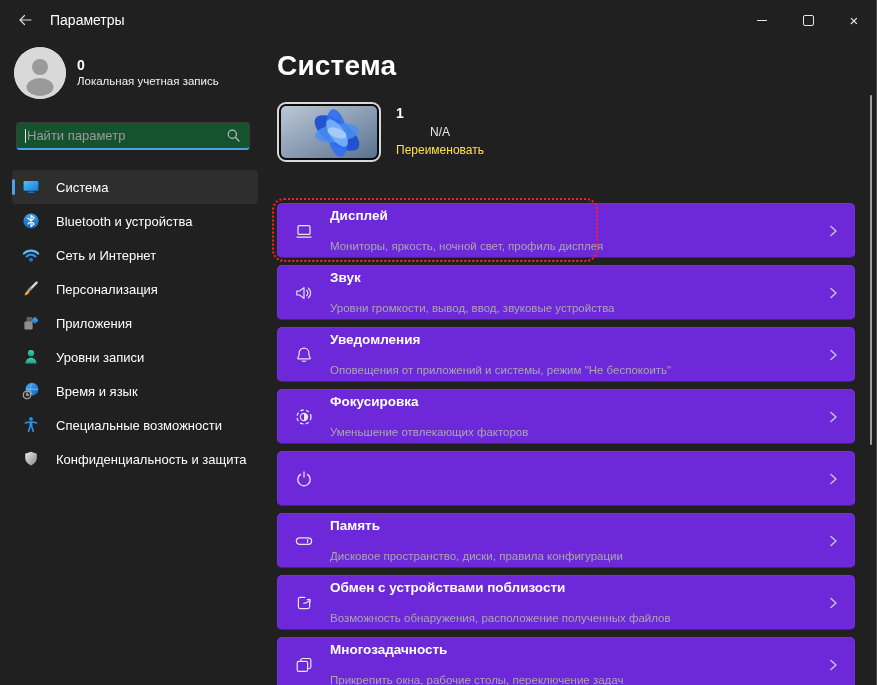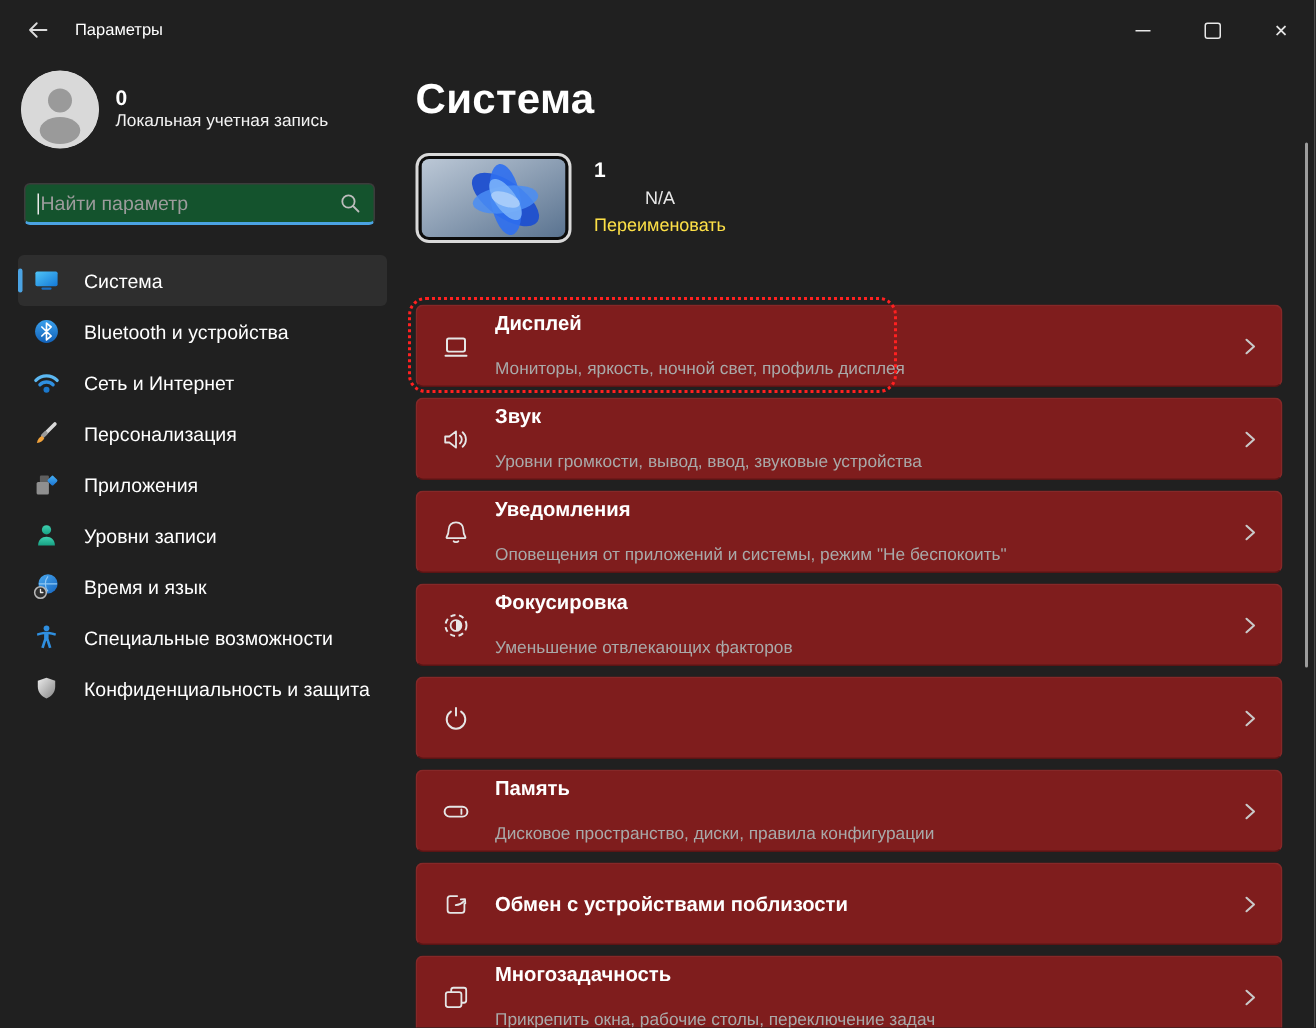--- a/index.html
+++ b/index.html
@@ -7,21 +7,21 @@
     width:877px;height:685px;position:relative;overflow:hidden;
     background:#202020;color:#fff;
     font-family:"Liberation Sans","DejaVu Sans",sans-serif;
     -webkit-font-smoothing:antialiased;
   }
   .window-edge{position:absolute;inset:0;border-right:1px solid #4a4a4a;pointer-events:none;z-index:60;}
 
   
   .titlebar{position:absolute;top:0;left:0;right:0;height:40px;display:flex;align-items:center;}
   .back-btn{width:34px;height:30px;margin-left:8px;display:flex;align-items:center;justify-content:center;border-radius:4px;}
-  .app-title{font-size:11px;color:#ffffff;margin-left:8px;}
+  .app-title{font-size:14px;color:#ffffff;margin-left:8px;}
   .win-controls{position:absolute;right:0;top:0;height:40px;display:flex;}
   .win-btn{width:46px;height:40px;display:flex;align-items:center;justify-content:center;}
   .glyph-min{width:10px;height:1px;background:#e8e8e8;}
   .glyph-max{width:9px;height:9px;border:1px solid #e8e8e8;border-radius:2px;}
   .glyph-close{font-size:15px;color:#e8e8e8;line-height:1;}
 
   
   .sidebar{position:absolute;top:40px;left:0;width:270px;bottom:0;}
   .account{position:absolute;top:7px;left:14px;display:flex;align-items:center;gap:11px;}
   .avatar{width:52px;height:52px;border-radius:50%;background:#d9d9d9;overflow:hidden;flex:0 0 auto;}
@@ -53,21 +53,21 @@
   .device{position:absolute;left:7px;top:62px;display:flex;gap:15px;}
   .device-thumb{width:96px;height:52px;background:#0c0c0c;border:2px solid #d9d9d9;border-radius:9px;padding:2px;}
   .device-thumb svg{display:block;border-radius:5px;}
   .device-meta{padding-top:2px;}
   .device-name{font-size:14px;font-weight:600;line-height:19px;}
   .device-model{font-size:12px;color:#e8e8e8;line-height:18px;text-align:center;}
   .device-rename{font-size:12px;color:#fde047;line-height:19px;cursor:pointer;}
 
   .rows{position:absolute;left:7px;top:163px;width:578px;}
   .row{
-    height:55px;margin-bottom:7px;border-radius:5px;background:#7f1d1d;
+    height:55px;margin-bottom:7px;border-radius:5px;background:#6d28d9;
     border:1px solid rgba(255,255,255,.05);border-bottom-color:rgba(0,0,0,.28);
     box-sizing:border-box;display:flex;align-items:center;padding-left:16px;position:relative;
   }
   .row-icon{width:20px;height:20px;margin-right:16px;flex:0 0 auto;}
   .row-title{font-size:13.5px;font-weight:600;line-height:17px;color:#ffffff;}
   .row-sub{font-size:11.5px;line-height:15px;color:#a9a9a9;margin-top:15px;}
   .row-chevron{position:absolute;right:16px;top:50%;transform:translateY(-50%);}
 
   .annotation{
     position:absolute;left:2px;top:158px;width:326px;height:64px;
@@ -364,20 +364,21 @@
     </div>
 
     <div class="row">
       <svg class="row-icon" viewBox="0 0 20 20">
         <path d="M10.8 4.4 H6.2 c-1.1 0-1.8.7-1.8 1.8 v7.6 c0 1.1.7 1.8 1.8 1.8 h7.6 c1.1 0 1.8-.7 1.8-1.8 V9.4" stroke="#e6e6e6" stroke-width="1.2" fill="none" stroke-linecap="round"></path>
         <path d="M9.8 10.4 c2.2-.2 4-1 5.6-2.7" stroke="#e6e6e6" stroke-width="1.2" fill="none" stroke-linecap="round"></path>
         <path d="M13.2 6.6 l2.8-.2 .2 2.8" stroke="#e6e6e6" stroke-width="1.2" fill="none" stroke-linecap="round" stroke-linejoin="round"></path>
       </svg>
       <div>
         <div class="row-title">Обмен с устройствами поблизости</div>
+        <div class="row-sub">Возможность обнаружения, расположение полученных файлов</div>
       </div>
       <svg class="row-chevron" width="10" height="14" viewBox="0 0 10 14">
         <path d="M3 2.5 L8 7 L3 11.5" stroke="#c9c9c9" stroke-width="1.4" fill="none" stroke-linecap="round" stroke-linejoin="round"></path>
       </svg>
     </div>
 
     <div class="row">
       <svg class="row-icon" viewBox="0 0 20 20">
         <path d="M6.8 6.4 V5 c0-.9.6-1.5 1.5-1.5 h7 c.9 0 1.5.6 1.5 1.5 v7 c0 .9-.6 1.5-1.5 1.5 h-1.4" stroke="#e6e6e6" stroke-width="1.2" fill="none" stroke-linecap="round"></path>
         <rect x="3.2" y="6.4" width="10.4" height="10" rx="1.5" stroke="#e6e6e6" stroke-width="1.2" fill="none"></rect>

